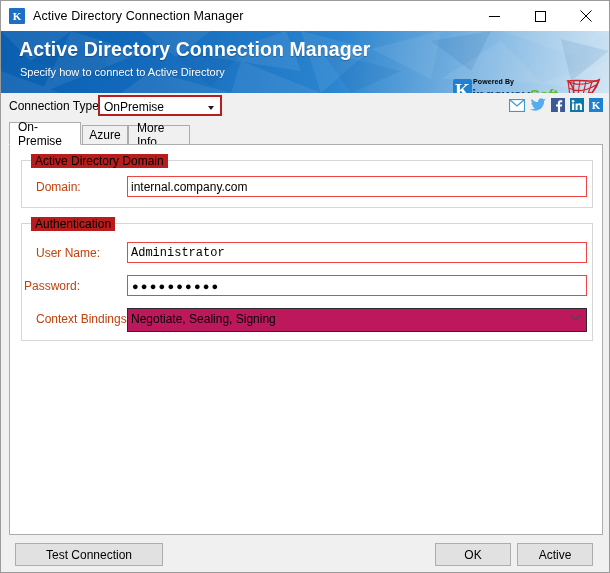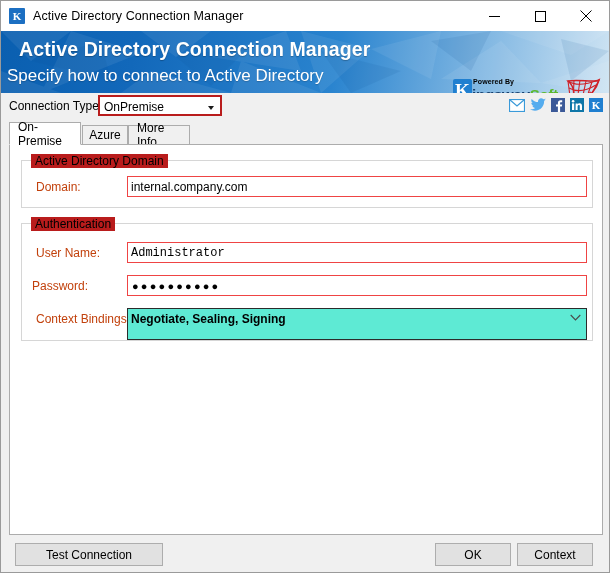--- a/index.html
+++ b/index.html
@@ -66,23 +66,23 @@
   .banner svg.poly { position: absolute; left:0; top:0; }
   .banner-title {
     position: absolute; left: 18px; top: 7px;
     color: #ffffff;
     font-size: 19.5px;
     font-weight: bold;
     letter-spacing: .1px;
     text-shadow: 0 1px 1px rgba(0,0,0,.25);
   }
   .banner-sub {
-    position: absolute; left: 6px; top: 35px;
+    position: absolute; left: 19px; top: 35px;
     color: #ffffff;
-    font-size: 17px;
+    font-size: 11px;
     text-shadow: 0 1px 1px rgba(0,0,0,.2);
   }
   
   .ks-logo {
     position: absolute; left: 452px; top: 48px;
     height: 26px;
     display: flex; align-items: flex-start;
   }
   .ks-k {
     width: 19px; height: 23px;
@@ -213,24 +213,23 @@
   }
   .textbox .dots {
     position: absolute; left: 4px; top: 2px;
     font-size: 11px; color: #000;
     letter-spacing: 2.2px;
     line-height: 17px;
   }
   .combobox {
     position: absolute;
     box-sizing: border-box;
-    background: #5eead4;
+    background: #be185d;
     border: 1px solid #2b2b2b;
-    height: 32px;
-    font-weight: bold;
+    height: 24px;
   }
   .combobox .cv {
     position: absolute; left: 3px; top: 3px;
     font-size: 12px; color: #000;
     white-space: nowrap;
   }
   .combobox .chev {
     position: absolute; right: 5px; top: 5px;
   }
 
@@ -390,35 +389,35 @@
     </div>
 
     <div class="groupbox" id="gb-auth">
       <div class="gb-title">Authentication</div>
 
       <div class="fld-label" style="left:14px; top:22px;">User Name:</div>
       <div class="textbox" style="left:105px; top:18px; width:460px;font-family:Liberation Mono, monospace;">
         <div class="tv">Administrator</div>
       </div>
 
-      <div class="fld-label" style="left:10px; top:55px;">Password:</div>
+      <div class="fld-label" style="left:2px; top:55px;">Password:</div>
       <div class="textbox" style="left:105px; top:51px; width:460px;">
         <div class="dots">●●●●●●●●●●</div>
       </div>
 
       <div class="fld-label" style="left:14px; top:88px;">Context Bindings:</div>
       <div class="combobox" style="left:105px; top:84px; width:460px;">
         <div class="cv">Negotiate, Sealing, Signing</div>
         <svg class="chev" width="11" height="8" viewBox="0 0 11 8">
           <path d="M0.7 1 L5.5 6 L10.3 1" fill="none" stroke="#4a4a4a" stroke-width="1.1"></path>
         </svg>
       </div>
     </div>
 
   </div>
 
   <div class="bottombar">
     <div class="btn" id="btn-test">Test Connection</div>
     <div class="btn" id="btn-ok">OK</div>
-    <div class="btn" id="btn-cancel">Context</div>
+    <div class="btn" id="btn-cancel">Active</div>
   </div>
 
 </div>
 
 </body></html>

